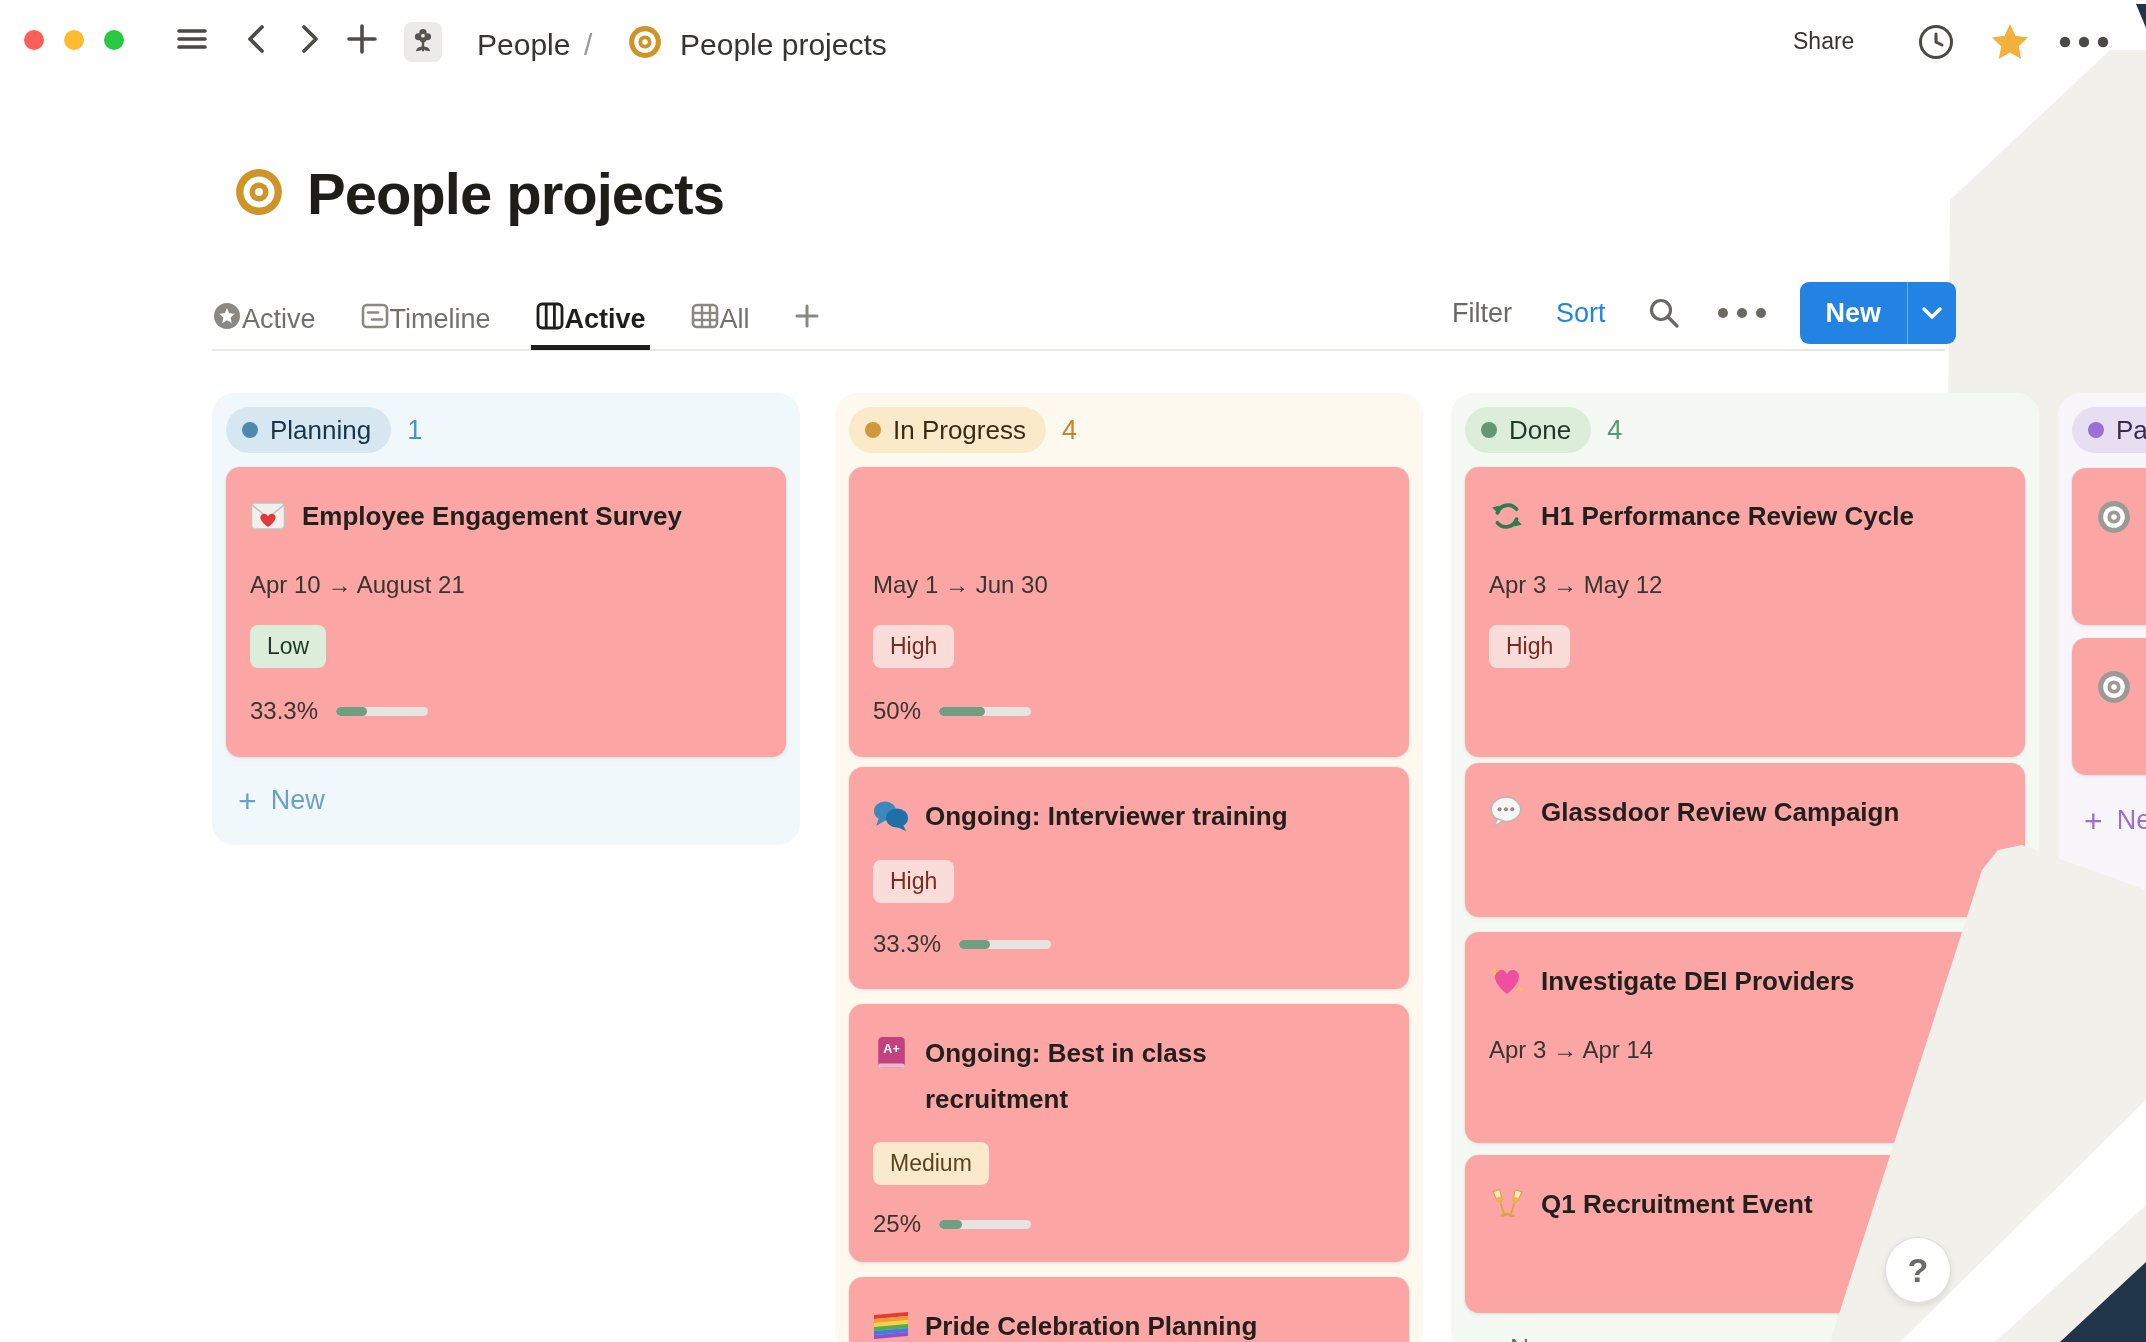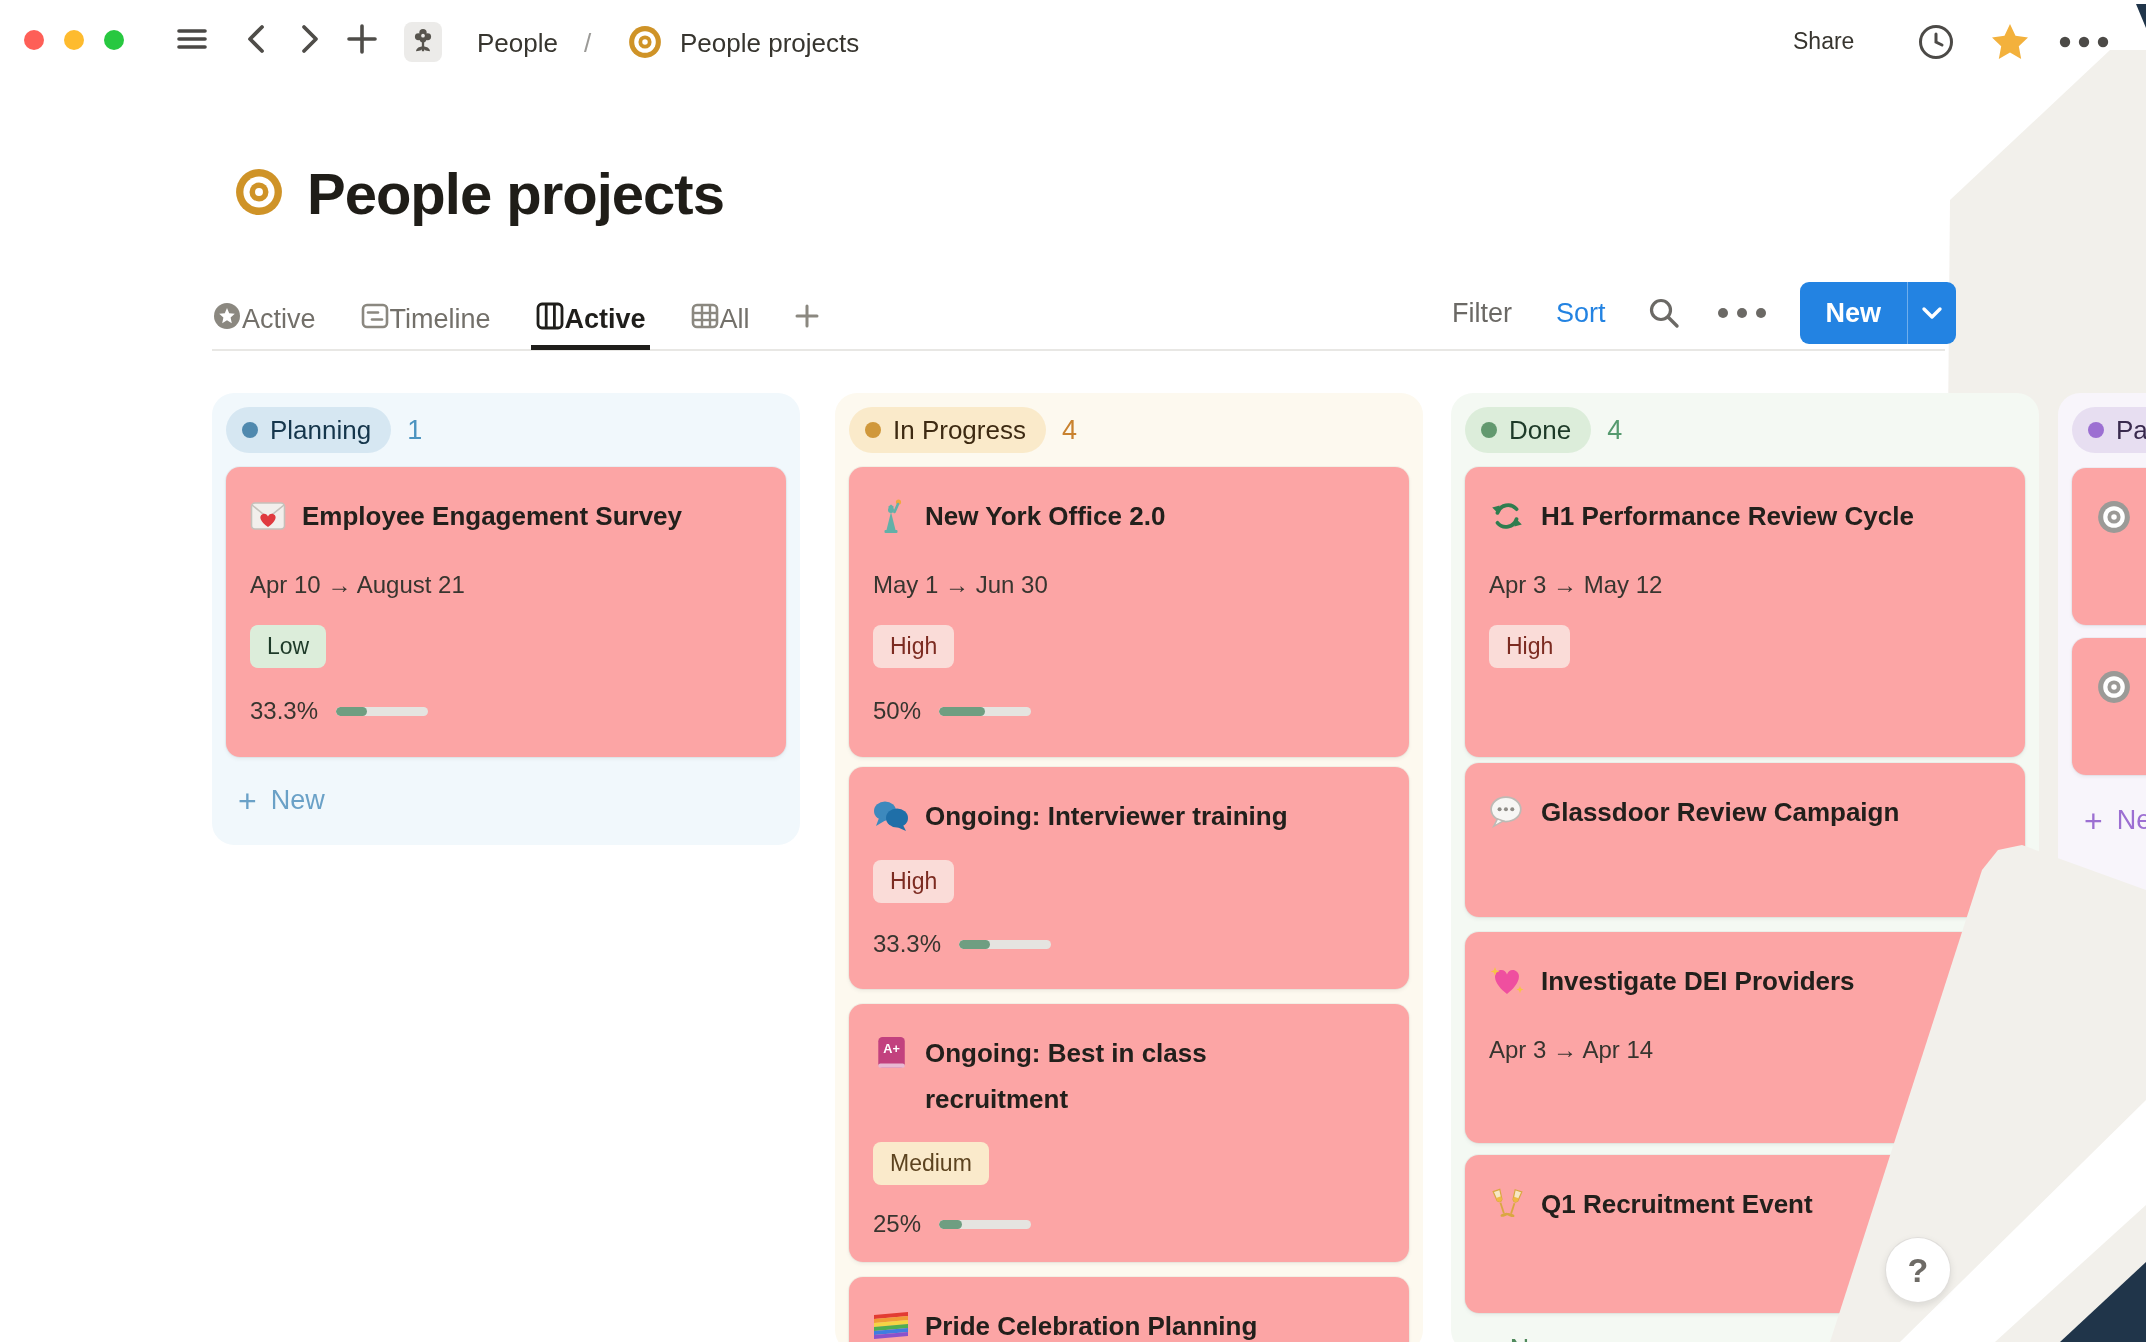--- a/index.html
+++ b/index.html
@@ -17,21 +17,21 @@
   #white-stripe{left:1900px;top:1100px;width:246px;height:242px;
     clip-path:polygon(246px 0,246px 105px,95px 242px,0 242px);background:#fff;z-index:7;}
   #navy-corner{left:2060px;top:1262px;width:86px;height:80px;
     clip-path:polygon(86px 0,86px 80px,0 80px);z-index:8;}
   #navy-chip{left:2132px;top:4px;width:14px;height:24px;
     clip-path:polygon(4px 0,14px 0,14px 24px);z-index:2;}
   
   #topbar{left:0;top:0;width:2146px;height:76px;z-index:3;}
   .tl-dot{position:absolute;top:30px;width:20px;height:20px;border-radius:50%;}
   .tb-ic{position:absolute;top:22px;display:flex;align-items:center;justify-content:center;}
-  .crumb{position:absolute;top:28px;font-size:26px;color:#37352f;white-space:nowrap;}
+  .crumb{position:absolute;top:28px;font-size:30px;color:#37352f;white-space:nowrap;}
   .crumb-sep{color:#9b9a97;}
   #page-badge{left:404px;top:22px;width:38px;height:40px;background:#ecebe9;border-radius:8px;
     display:flex;align-items:center;justify-content:center;}
   #share-label{left:1793px;top:28px;font-size:23px;color:#37352f;position:absolute;}
   
   #title-row{left:233px;top:160px;display:flex;align-items:center;gap:22px;z-index:3;}
   #page-title{font-size:58px;font-weight:700;color:#1f1d18;letter-spacing:-1px;}
   
   #tabs{left:212px;top:288px;height:62px;display:flex;align-items:center;gap:44px;z-index:3;}
   .tab{display:flex;align-items:center;font-size:27px;color:#73706a;height:62px;position:relative;}
@@ -282,35 +282,20 @@
     </div>
     <div class="col" style="left: 835px; width: 588px; height: 959px; background: rgb(253, 249, 239);">
       <div class="col-head">
         <span class="col-pill" style="background:#faeaca;color:#3d2a12">
           <span class="pill-dot" style="background:#d0983b"></span>
           <span>In Progress</span>
         </span>
         <span class="col-count" style="color:#c9822f">4</span>
       </div>
       <div class="card" style="top: 74px; height: 290px;">
-        <div class="card-title">
-          <span class="icon34">
-            <svg viewBox="0 0 24 36">
-              <circle cx="19.5" cy="4" r="2.6" fill="#f0a93c"></circle>
-              <line x1="15.5" y1="14" x2="19" y2="6" stroke="#63b0a8" stroke-width="2.6" stroke-linecap="round"></line>
-              <g fill="#63b0a8">
-                <path d="M12 6.5 L15 9 L12 11.5 L9 9 Z"></path>
-                <circle cx="12" cy="12" r="3"></circle>
-                <path d="M12 14 L7.5 32 L16.5 32 Z"></path>
-                <rect x="5.5" y="32" width="13" height="3" rx="1"></rect>
-              </g>
-            </svg>
-          </span>
-          <span class="t">New York Office 2.0</span>
-        </div>
         <div class="dates">May 1 → Jun 30</div>
         <div class="prio" style="top:158px;background:#fadcd8;color:#7c2b21">High</div>
         <div class="progress-row" style="top:228px">
           <span class="lbl">50%</span>
           <span class="bar" style="background:#e5e4e0">
             <span class="fill" style="display:block;width:50%;background:#6f9e81"></span>
           </span>
         </div>
       </div>
       <div class="card" style="top: 374px; height: 222px;">

